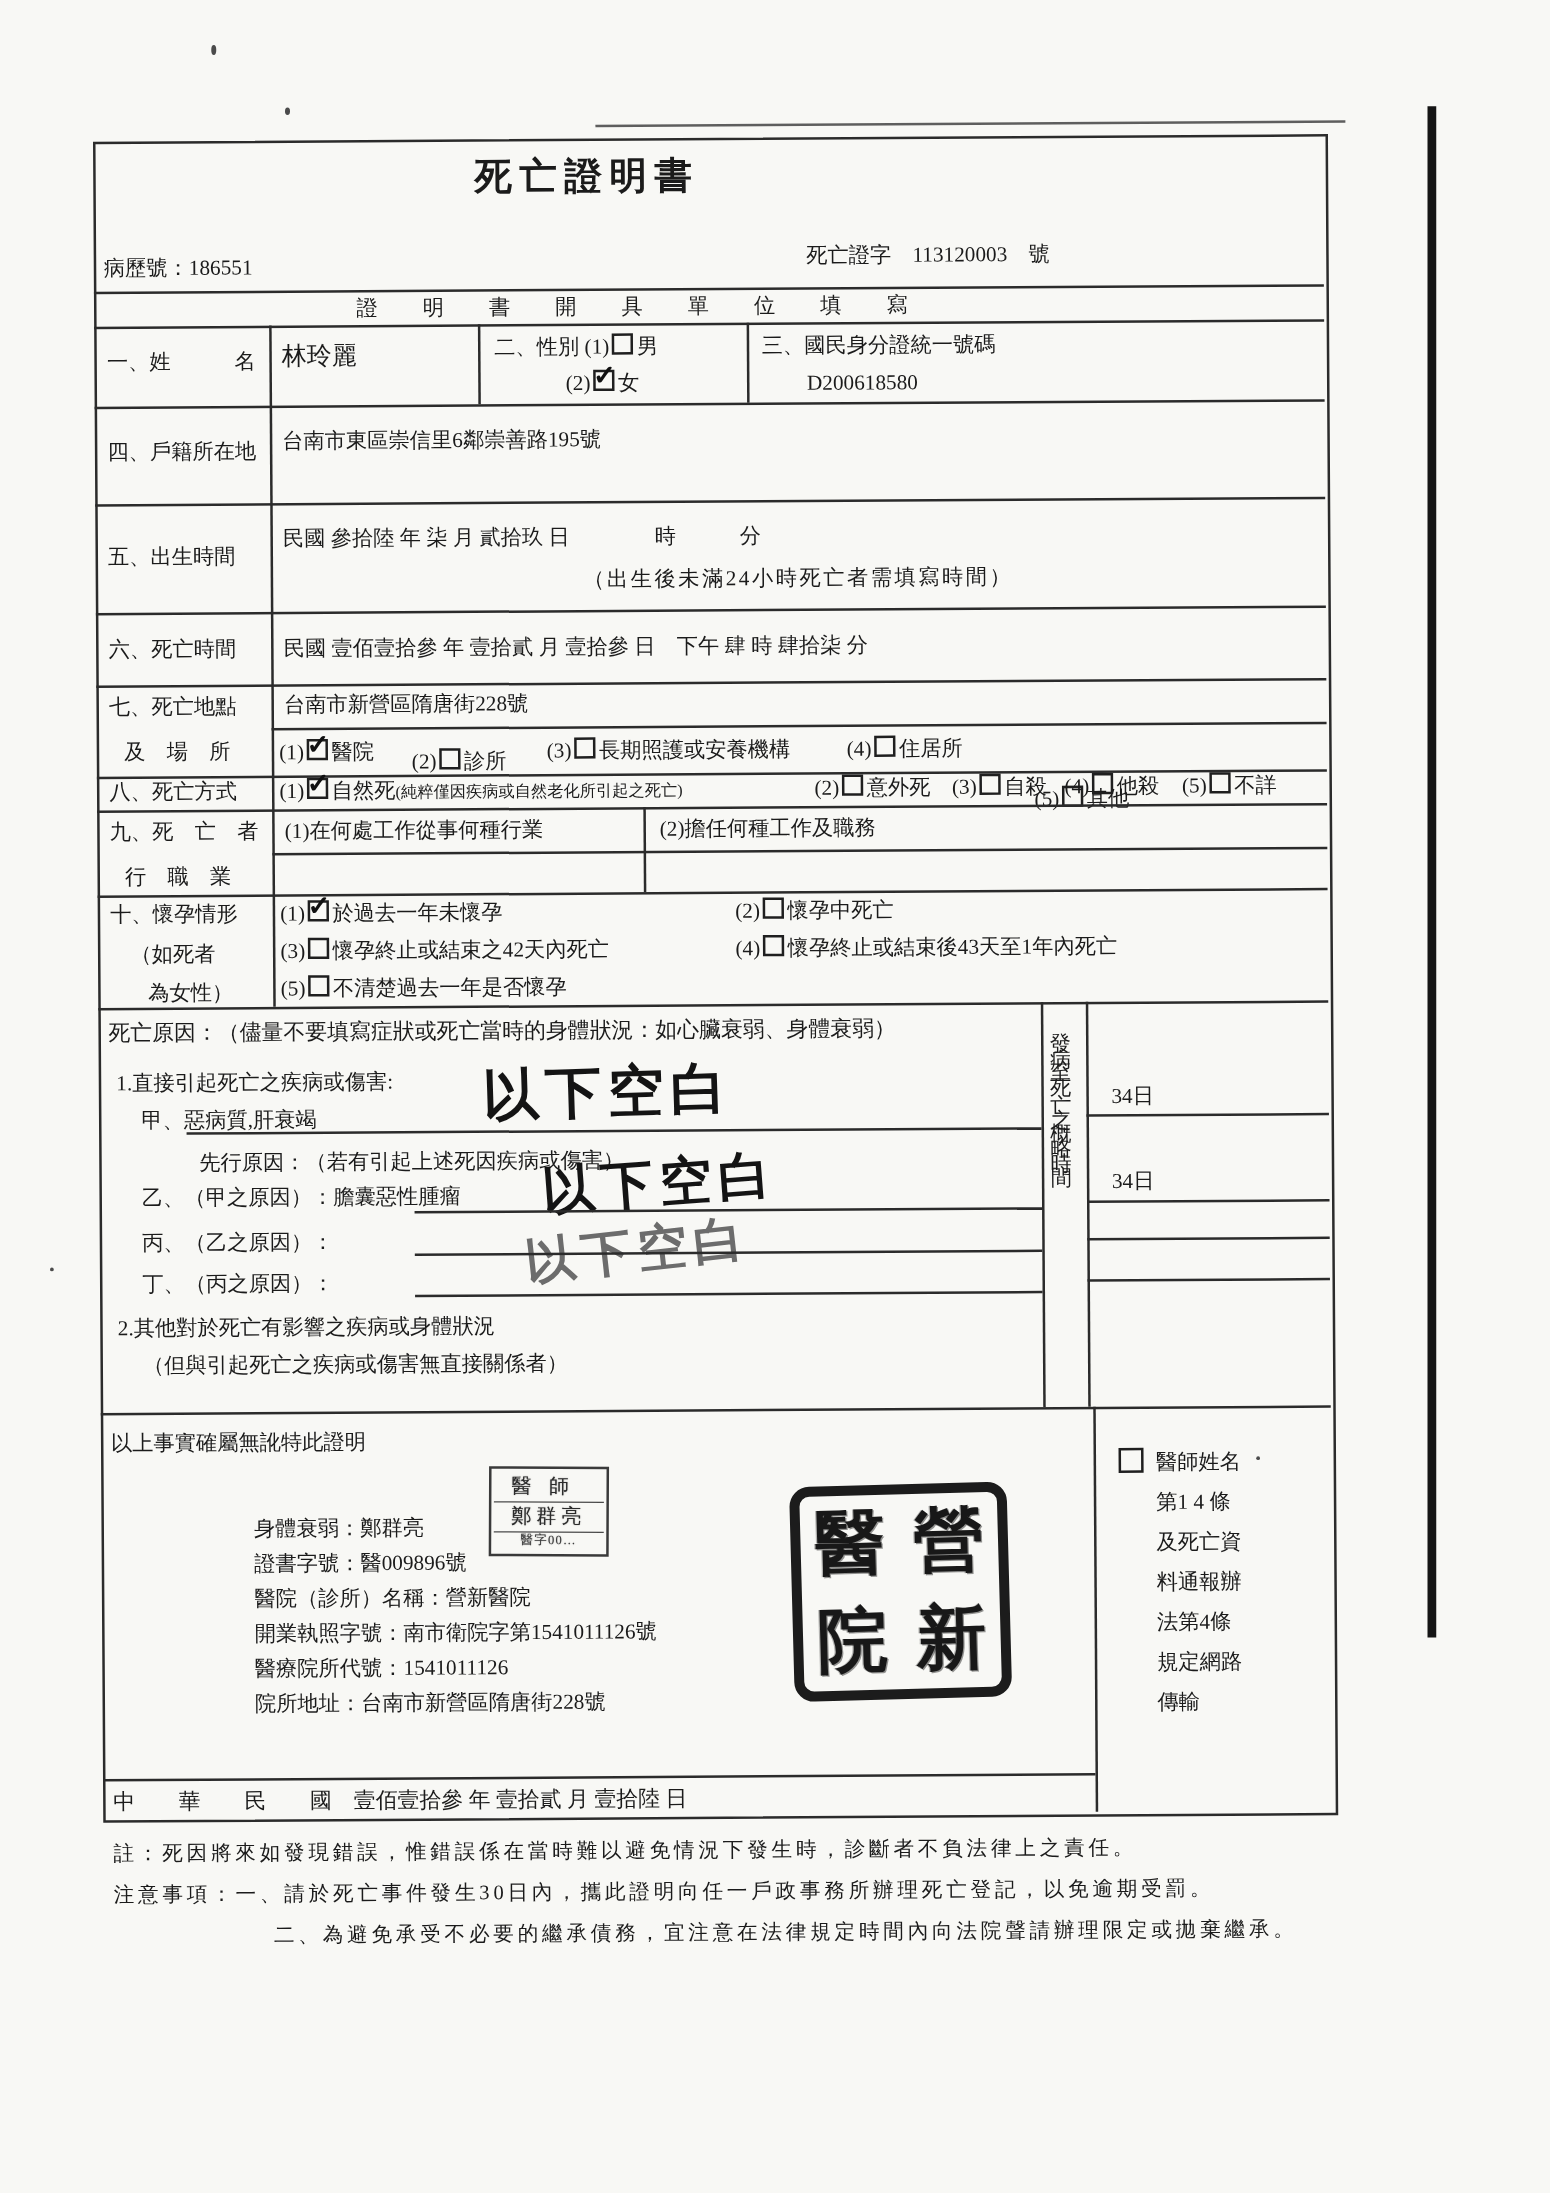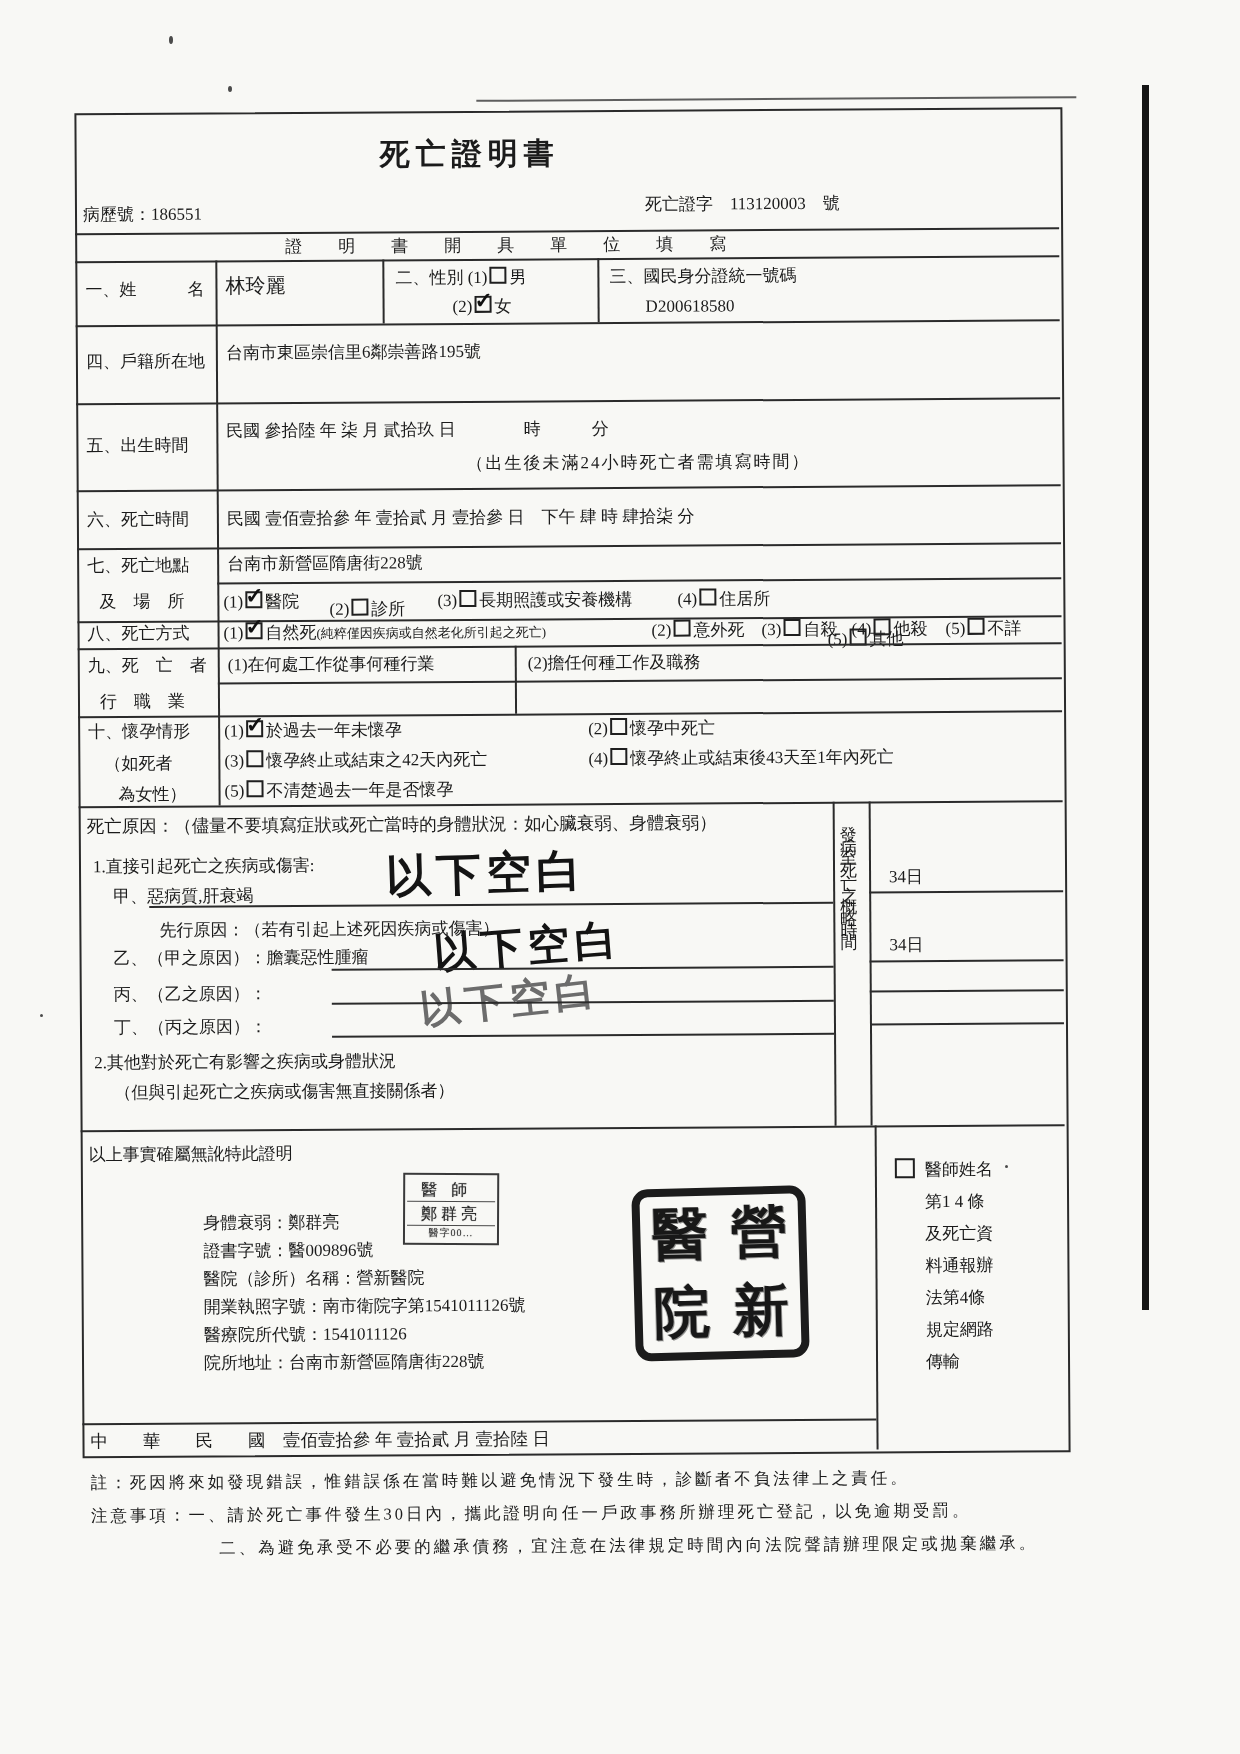--- a/index.html
+++ b/index.html
@@ -47,21 +47,21 @@
   <div class="speck" style="left:169px; top:36px; width:4px; height:8px;"></div>
   <div class="speck" style="left:228px; top:86px; width:4px; height:6px;"></div>
   <div class="speck" style="left:40px; top:1014px; width:3px; height:3px;"></div>
   <div class="speck" style="left:1005px; top:1165px; width:3px; height:3px;"></div>
 
   <div class="sheet">
 
     <div class="box" style="left:78px; top:110px; width:984px; height:1341px;"></div>
     <div class="hl" style="left:480px; top:99px; width:600px; opacity:.75;"></div>
 
-    <div class="t" style="left:383px; top:122px; font-size:30px; font-weight:bold; letter-spacing:6px;margin-top:12px;">死亡證明書</div>
+    <div class="t" style="left:383px; top:122px; font-size:30px; font-weight:bold; letter-spacing:6px;">死亡證明書</div>
     <div class="t" style="left:86px; top:201px;"><span>病歷號：</span><span>186551</span></div>
     <div class="t" style="left:648px; top:194px;">死亡證字　113120003　號</div>
 
     <div class="hl" style="left:78px; top:230px; width:984px;"></div>
     <div class="t" style="left:288px; top:234px; letter-spacing:36px;">證明書開具單位填寫</div>
     <div class="hl" style="left:78px; top:258px; width:984px;"></div>
 
     <div class="vl" style="left:218px; top:258px; height:545px;"></div>
 
     <div class="t" style="left:88px; top:276px;">一、姓　　　名</div>
@@ -158,21 +158,21 @@
     <div class="vl" style="left:872px; top:1127px; height:324px;"></div>
     <div class="t" style="left:86px; top:1141px;">以上事實確屬無訛特此證明</div>
 
     <div class="t" style="left:200px; top:1210px;"><span>身體衰弱：</span><span>鄭群亮</span></div>
     <div class="t" style="left:200px; top:1238px;"><span>證書字號：</span><span>醫009896號</span></div>
     <div class="t" style="left:200px; top:1266px;"><span>醫院（診所）名稱：</span><span>營新醫院</span></div>
     <div class="t" style="left:200px; top:1294px;"><span>開業執照字號：</span><span>南市衛院字第1541011126號</span></div>
     <div class="t" style="left:200px; top:1322px;"><span>醫療院所代號：</span><span>1541011126</span></div>
     <div class="t" style="left:200px; top:1350px;"><span>院所地址：</span><span>台南市新營區隋唐街228號</span></div>
 
-    <div class="seal-small" style="left:400px; top:1172px;">
+    <div class="seal-small" style="left:388px; top:1172px;">
       <div class="r1">醫師</div>
       <div class="r2">鄭群亮</div>
       <div class="r3">醫字00…</div>
     </div>
 
     <div class="seal-big" style="left:630px; top:1188px;">
       <span>醫</span>
       <span>營</span>
       <span>院</span>
       <span>新</span>

